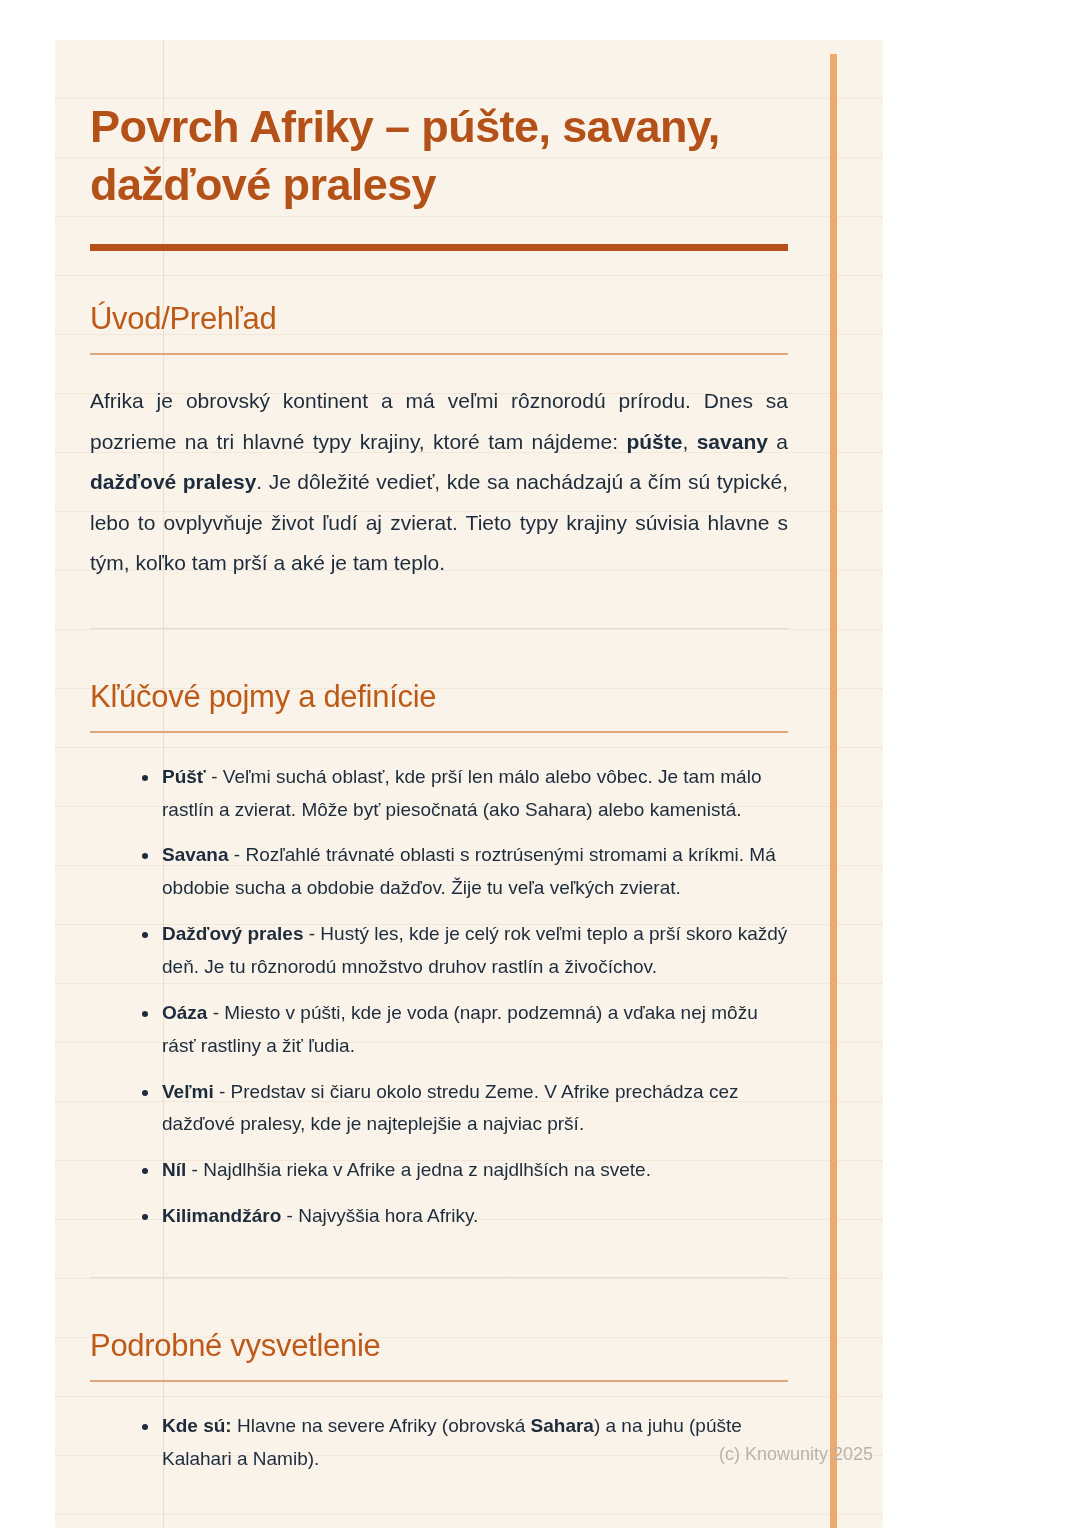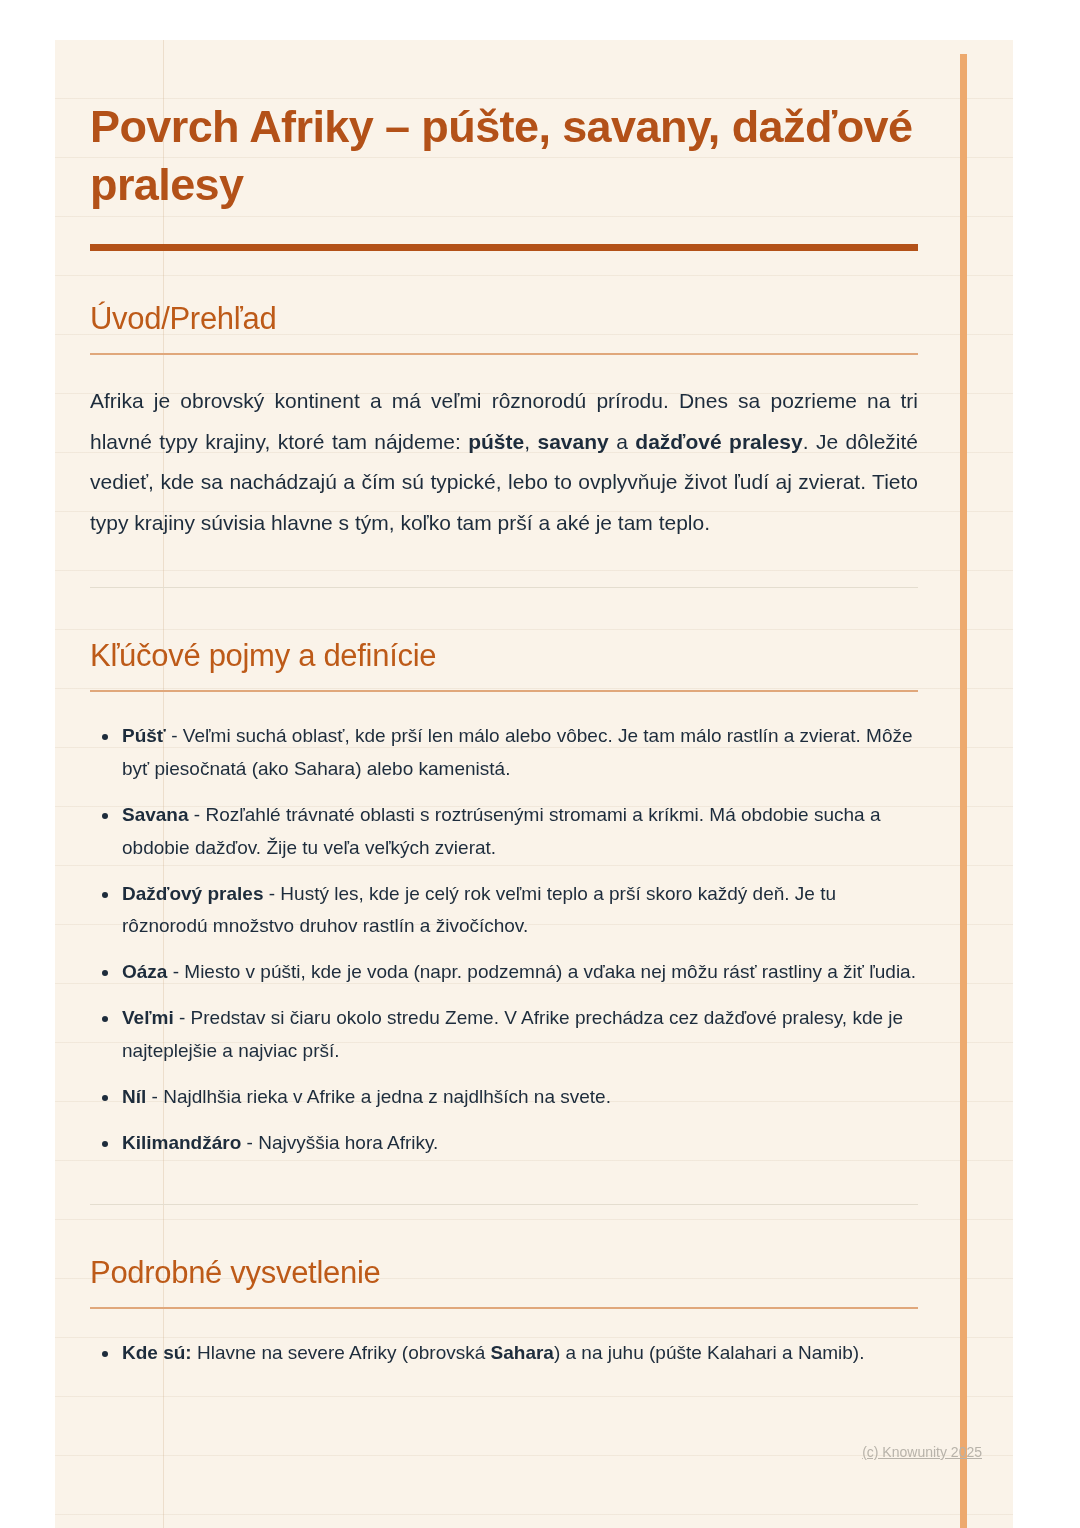--- a/index.html
+++ b/index.html
@@ -18,21 +18,21 @@
   body{
     width:1080px;height:1528px;
     background:#ffffff;
     font-family:"Liberation Sans","DejaVu Sans",sans-serif;
     overflow:hidden;
     position:relative;
   }
   .page{
     position:absolute;
     left:55px;top:40px;
-    width:958px;height:1488px;
+    width:828px;height:1488px;
     background:var(--page-bg);
     overflow:hidden;
   }
   
   .page::before{
     content:"";
     position:absolute;inset:0;
     background:repeating-linear-gradient(to bottom,
       transparent 0 58px,
       rgba(186,162,130,0.14) 58px 59px);
@@ -93,36 +93,36 @@
   ul{
     margin:28px 0 0;
     padding-left:30px;
     color:var(--body-text);
   }
   li{
     font-size:19px;
     line-height:1.73;
     margin-bottom:13px;
     padding-left:2px;
+    margin-left:40px;
   }
   h3{
     margin:40px 0 0;
     font-size:24px;
     font-weight:700;
     color:var(--subheading);
   }
   .b{font-weight:700;}
   .watermark{
     position:absolute;
-    right:31px;top:1404px;
-    font-size:14px;
+    right:10px;top:1404px;
+    font-size:18px;
     color:var(--watermark);
     z-index:2;
     white-space:nowrap;
-    text-decoration:underline;
   }
 </style>
 </head>
 <body>
 
 <div class="page">
   <div class="left-rule"></div>
   <div class="margin-line"></div>
 
   <div class="content">

